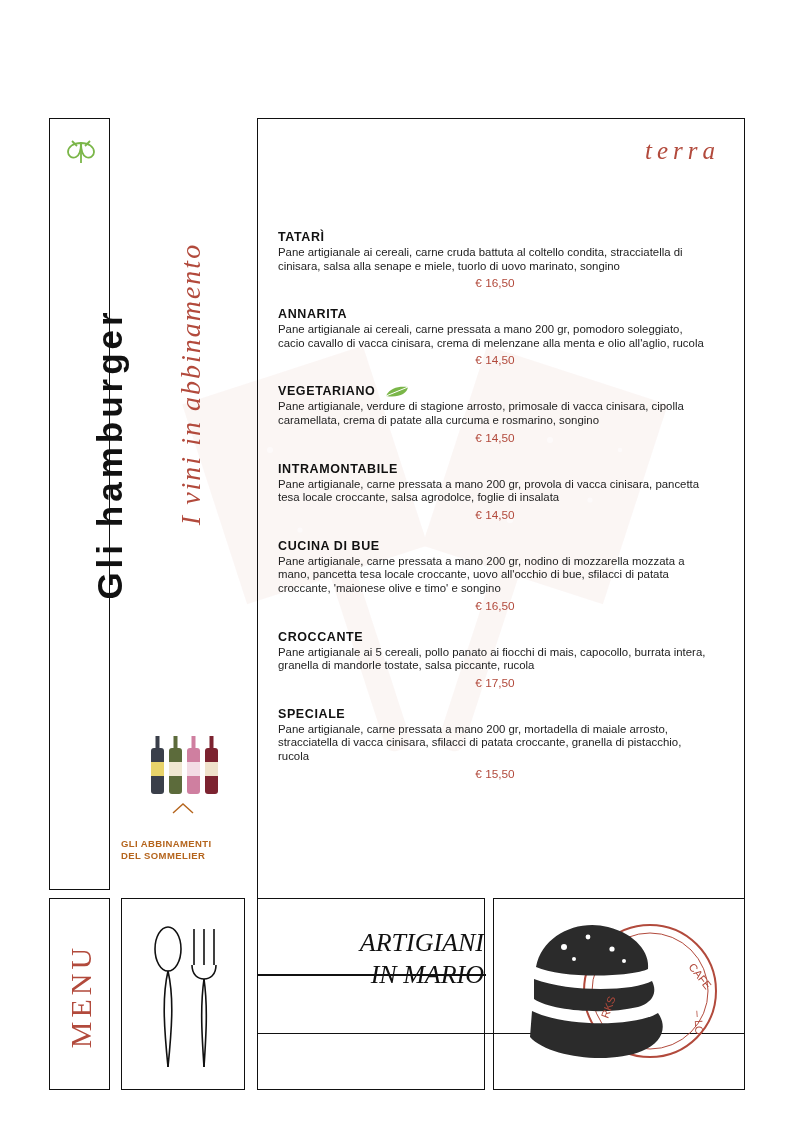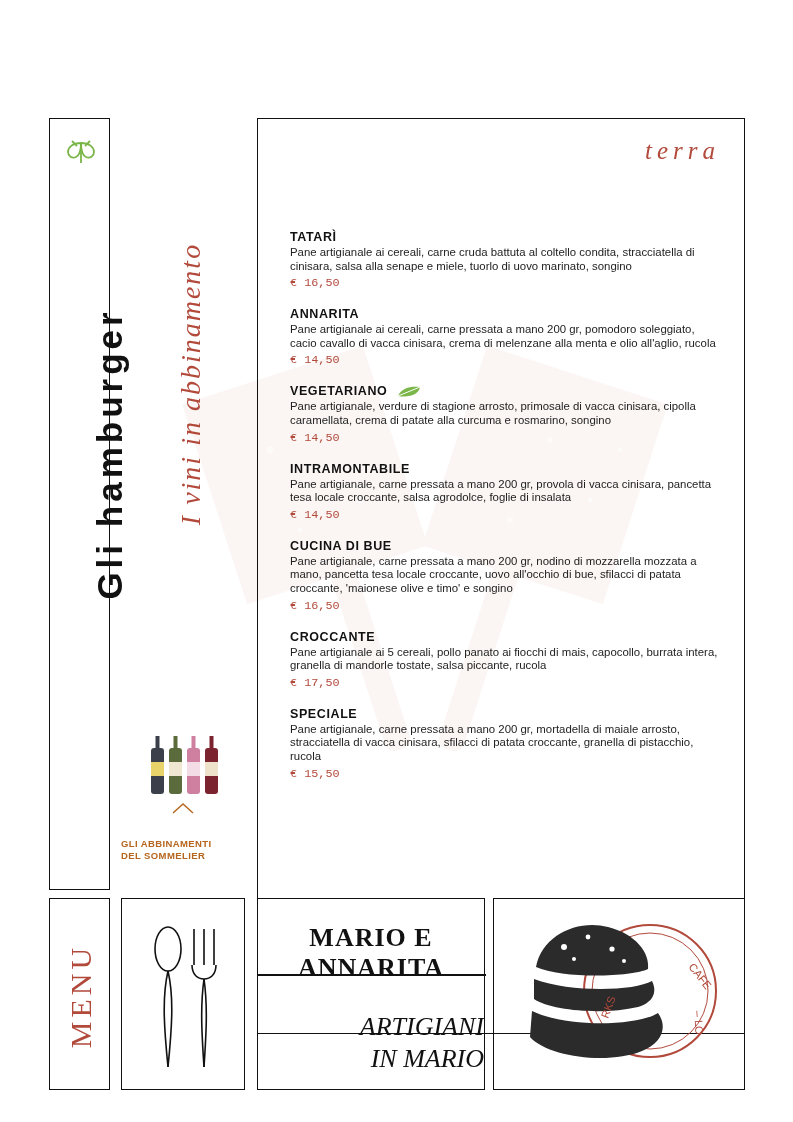--- a/index.html
+++ b/index.html
@@ -102,21 +102,21 @@
     color:#b5651d;
   }
 
   
   .menu-box{
     position:absolute;
     left:208px; top:0;
     width:488px; height:916px;
     border:1.5px solid #111;
     box-sizing:border-box;
-    padding:14px 18px 10px 32px;
+    padding:14px 18px 10px 20px;
   }
   .terra{
     text-align:right;
     font-family:"Liberation Serif", serif;
     font-style:italic;
     font-size:25px;
     letter-spacing:5px;
     color:#b24a3c;
     margin:4px 6px 0 0;
   }
@@ -139,26 +139,25 @@
     vertical-align:middle;
     margin-left:4px;
   }
   .item-desc{
     font-size:11.4px;
     line-height:13.6px;
     color:#222;
     max-width:430px;
   }
   .item-price{
-    text-align:left;
+    text-align:center;
     font-size:11.8px;
     color:#b24a3c;
     margin-top:3px;
     padding-right:14px;
-    font-family:Liberation Mono, monospace;
   }
 
   
   .bottom-wrap{
     position:absolute;
     left:49px; top:898px;
     width:696px; height:192px;
   }
   .menu-panel{
     position:absolute;
@@ -366,21 +365,20 @@
           <path d="M26 54 C32 80 30 110 26 150"></path>
           <path d="M52 12 L52 48 M62 12 L62 48 M72 12 L72 48"></path>
           <path d="M50 48 C50 58 56 62 62 62 C68 62 74 58 74 48"></path>
           <path d="M62 62 C58 90 60 120 62 150"></path>
           <path d="M62 62 C66 90 64 120 62 150"></path>
         </g>
       </svg>
     </div>
 
     <div class="brand-panel">
-      <div class="brand-name">MARIO E ANNARITA</div>
       <div class="brand-rule"></div>
       <div class="brand-sub">
         <div>ARTIGIANI</div>
         <div>IN MARIO</div>
       </div>
     </div>
 
     <div class="logo-panel">
       <svg class="logo-art" viewBox="0 0 216 176">
         <circle cx="138" cy="84" r="66" fill="none" stroke="#b24a3c" stroke-width="2"></circle>

